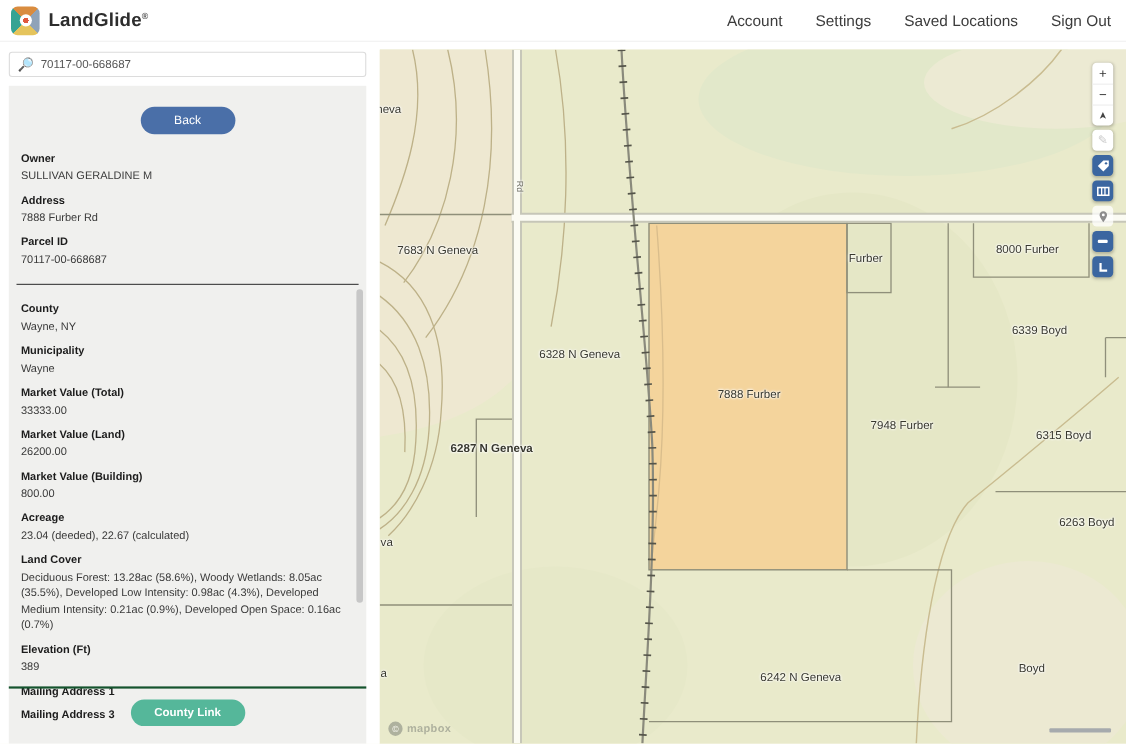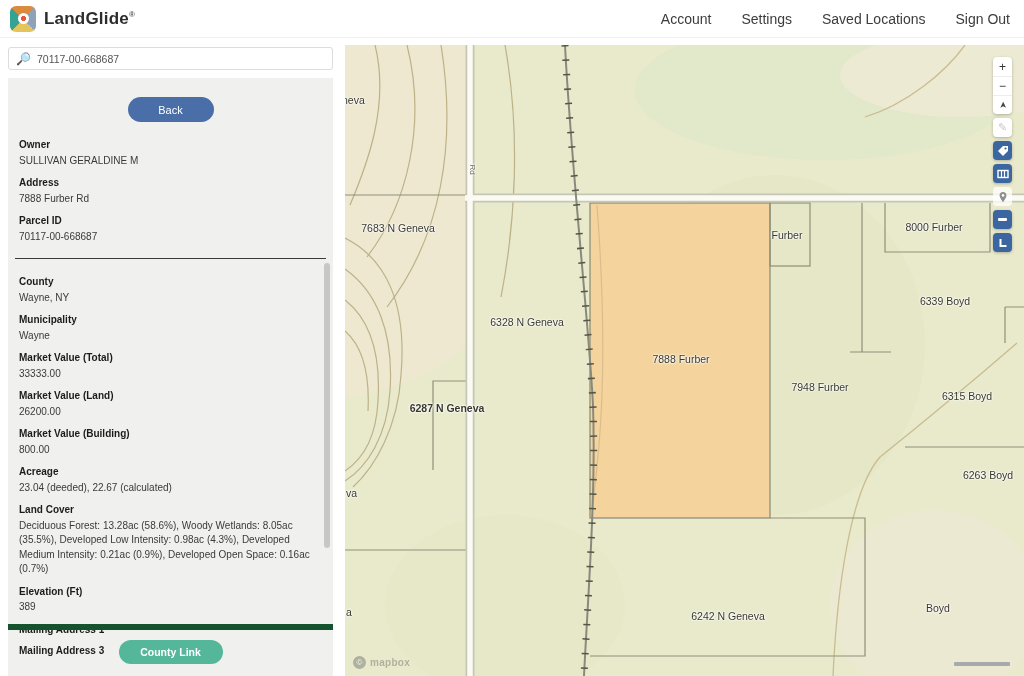--- a/index.html
+++ b/index.html
@@ -35,21 +35,21 @@
     font-family:"Liberation Sans", sans-serif; }
   .fields { padding:8px 11px 0; }
   .field { margin-top:9px; }
   .field .lab { font-size:10px; font-weight:bold; color:#1c1c1c; line-height:1.25; }
   .field .val { font-size:10px; color:#3a3a3a; line-height:1.45; margin-top:2px; }
   .divider-dark { border-top:1px solid #3a3a3a; margin:14px 7px 0; }
   .scrollwrap { position:relative; }
   .scroll-thumb { position:absolute; right:3px; top:4px; width:6px; height:285px;
     background:#c7c7c7; border-radius:3px; }
   .panel-bottom { position:absolute; left:0; right:0; bottom:0; height:52px;
-    border-top:6px solid #14532d; }
+    border-top:2px solid #14532d; }
   .county-btn { display:block; margin:10px auto 0; width:104px; height:24px; border:none; border-radius:12px;
     background:#55b79a; color:#fff; font-size:10.5px; font-weight:bold; cursor:pointer;
     font-family:"Liberation Sans", sans-serif; }
 
   
   .map { position:absolute; left:345px; top:45px; width:679px; height:631px; overflow:hidden;
     background:#e9eacb; }
   .map svg.base { position:absolute; left:0; top:0; }
   .map-label { position:absolute; font-size:10.5px; color:#38382e; white-space:nowrap;
     text-shadow:0 0 2px #fff, 0 0 2px #fff, 0 0 3px #fff; transform:translate(-50%,-50%); }

